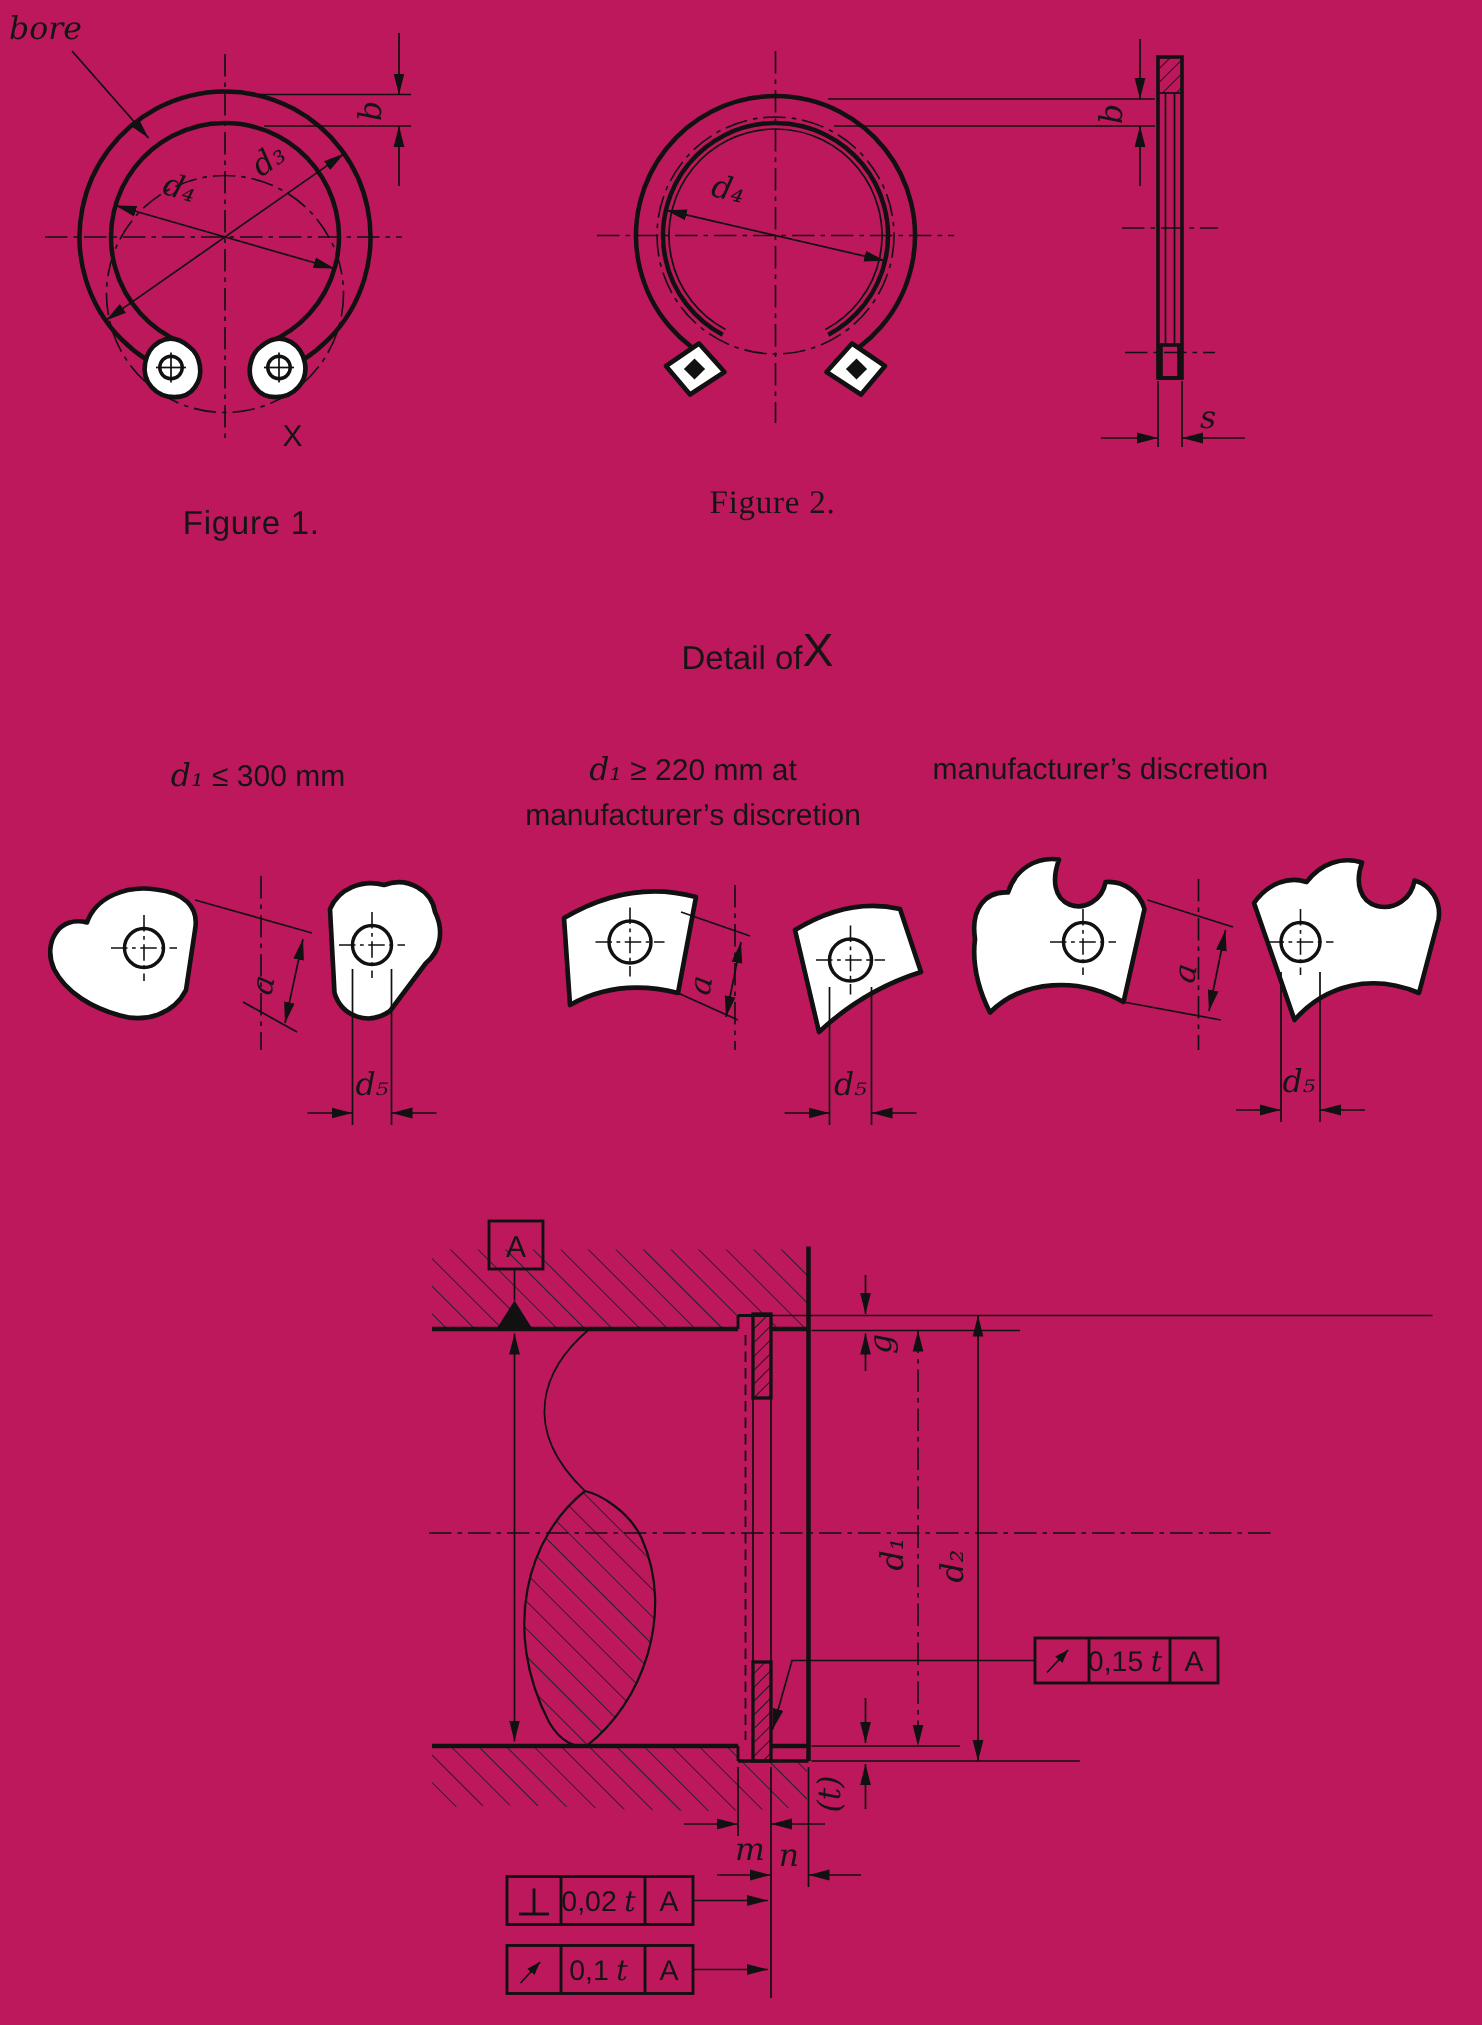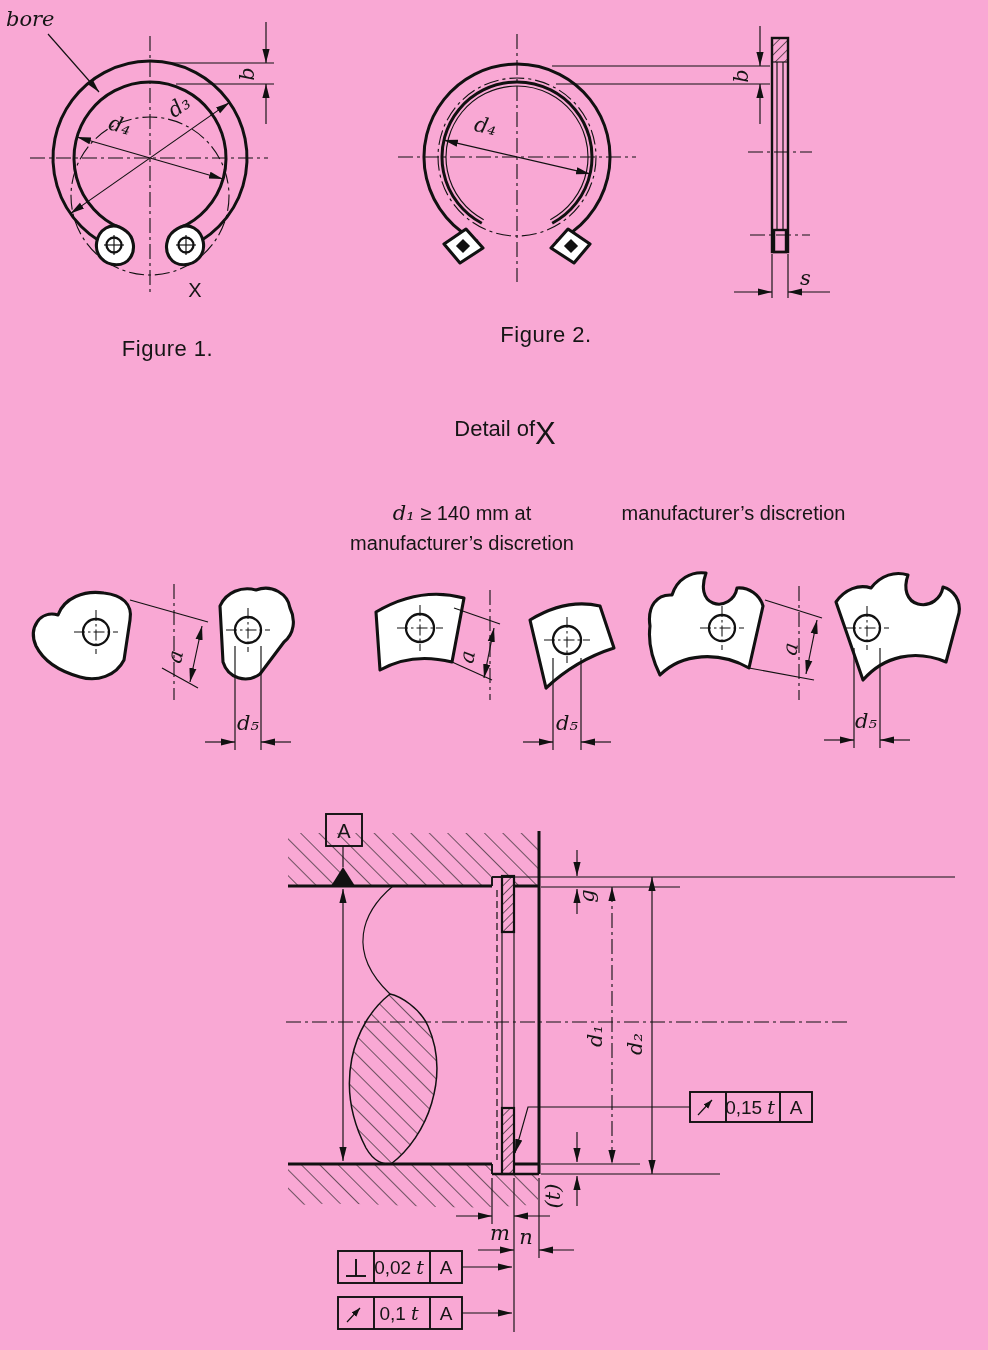--- a/index.html
+++ b/index.html
@@ -1,23 +1,23 @@
 <!DOCTYPE html>
 <html><head>
 <meta charset="utf-8">
 <style>
   html,body{margin:0;padding:0;background:#ffffff;}
-  #page{position:relative;width:988px;height:1350px;background:#f9a8d4;overflow:hidden;
+  #page{position:relative;width:988px;height:1350px;background:#be185d;overflow:hidden;
         font-family:"Liberation Sans",sans-serif;color:#111;}
   #page svg{position:absolute;left:0;top:0;}
   .txt{position:absolute;color:#151515;}
   .cap{font-size:22px;letter-spacing:.5px;text-align:center;}
   .hdg{font-size:20px;text-align:center;line-height:30px;}
   .mathvar{font-family:"DejaVu Serif",serif;font-style:italic;font-size:21px;}
-  .detail-title{display:flex;align-items:flex-start;justify-content:center;}
+  .detail-title{display:flex;align-items:flex-end;justify-content:center;}
   .detail-prefix{font-size:22px;}
   .detail-marker{font-size:31px;font-weight:500;}
   
   .s3{stroke:#111;stroke-width:3;fill:none;}
   .s25{stroke:#111;stroke-width:2.4;fill:none;}
   .s2{stroke:#111;stroke-width:1.9;fill:none;}
   .thin{stroke:#111;stroke-width:1.15;fill:none;}
   .cl{stroke:#111;stroke-width:1.1;fill:none;stroke-dasharray:15 4 3 4;}
   .hid{stroke:#111;stroke-width:1.2;fill:none;stroke-dasharray:7 4;}
   .lug{stroke:#111;stroke-width:3.1;fill:#fff;stroke-linejoin:round;}
@@ -317,29 +317,33 @@
       <line class="s2" x1="374" y1="1297" x2="374" y2="1329"></line>
       <line class="s2" x1="430" y1="1297" x2="430" y2="1329"></line>
       <line class="thin" stroke-width="1.8" x1="347" y1="1322" x2="360" y2="1308" marker-end="url(#arwS)"></line>
       <text class="frameval" x="399" y="1320" text-anchor="middle"><tspan>0,1</tspan><tspan font-style="italic" font-family="DejaVu Serif,serif" dx="5">t</tspan></text>
       <text class="frameval" x="446" y="1320" text-anchor="middle">A</text>
     </g>
   </g>
 </svg>
 
 <div class="txt cap" style="left:95px;top:324px;width:145px;margin-top:12px;">Figure 1.</div>
-<div class="txt cap" style="left:476px;top:322px;width:140px;">Figure 2.</div>
+<div class="txt cap" style="left:445px;top:322px;width:140px;font-family:Liberation Serif, serif;">Figure 2.</div>
 
 <div class="txt detail-title" style="left:355px;top:416px;width:300px;">
   <span class="detail-prefix">Detail of</span>
   <span class="detail-marker">X</span>
 </div>
 
+<div class="txt hdg" style="left:62px;top:502px;width:220px;">
+  <span class="mathvar">d₁</span>
+  <span>≤  300 mm</span>
+</div>
 <div class="txt hdg" style="left:331px;top:498px;width:262px;">
   <div><span class="mathvar">d₁</span>
-  <span>≥ 140 mm at</span></div>
+  <span>≥ 220 mm at</span></div>
   <div>manufacturer’s discretion</div>
 </div>
 <div class="txt hdg" style="left:601px;top:498px;width:265px;">
   <div>manufacturer’s discretion</div>
 </div>
 
 </div>
 
 </body></html>

